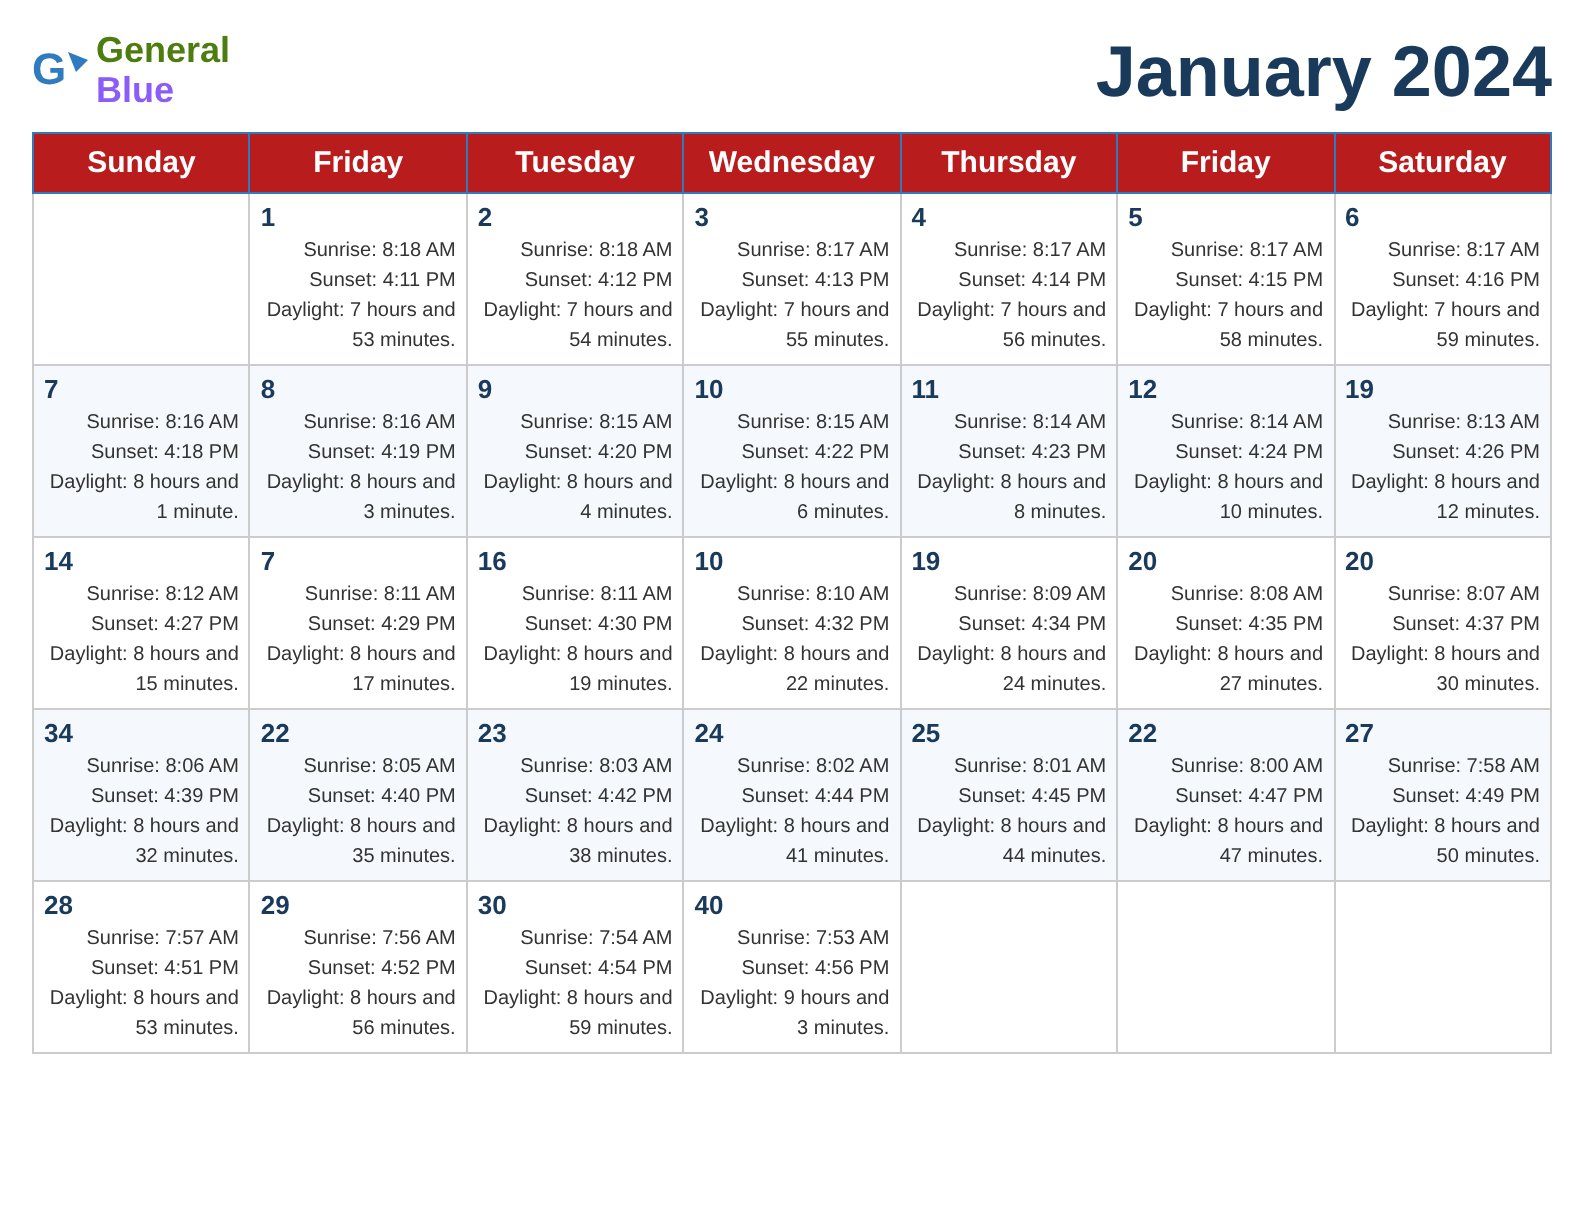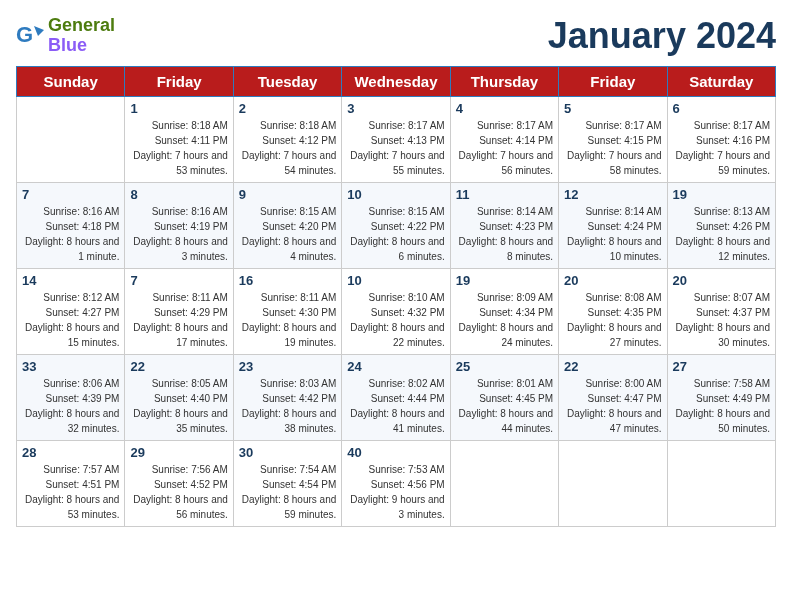--- a/index.html
+++ b/index.html
@@ -203,21 +203,21 @@
           <div class="day-number">20</div>
           <div class="day-info">Sunrise: 8:08 AM<br>Sunset: 4:35 PM<br>Daylight: 8 hours and 27 minutes.</div>
         </td>
         <td>
           <div class="day-number">20</div>
           <div class="day-info">Sunrise: 8:07 AM<br>Sunset: 4:37 PM<br>Daylight: 8 hours and 30 minutes.</div>
         </td>
       </tr>
       <tr>
         <td>
-          <div class="day-number">33</div>
+          <div class="day-number">34</div>
           <div class="day-info">Sunrise: 8:06 AM<br>Sunset: 4:39 PM<br>Daylight: 8 hours and 32 minutes.</div>
         </td>
         <td>
           <div class="day-number">22</div>
           <div class="day-info">Sunrise: 8:05 AM<br>Sunset: 4:40 PM<br>Daylight: 8 hours and 35 minutes.</div>
         </td>
         <td>
           <div class="day-number">23</div>
           <div class="day-info">Sunrise: 8:03 AM<br>Sunset: 4:42 PM<br>Daylight: 8 hours and 38 minutes.</div>
         </td>

